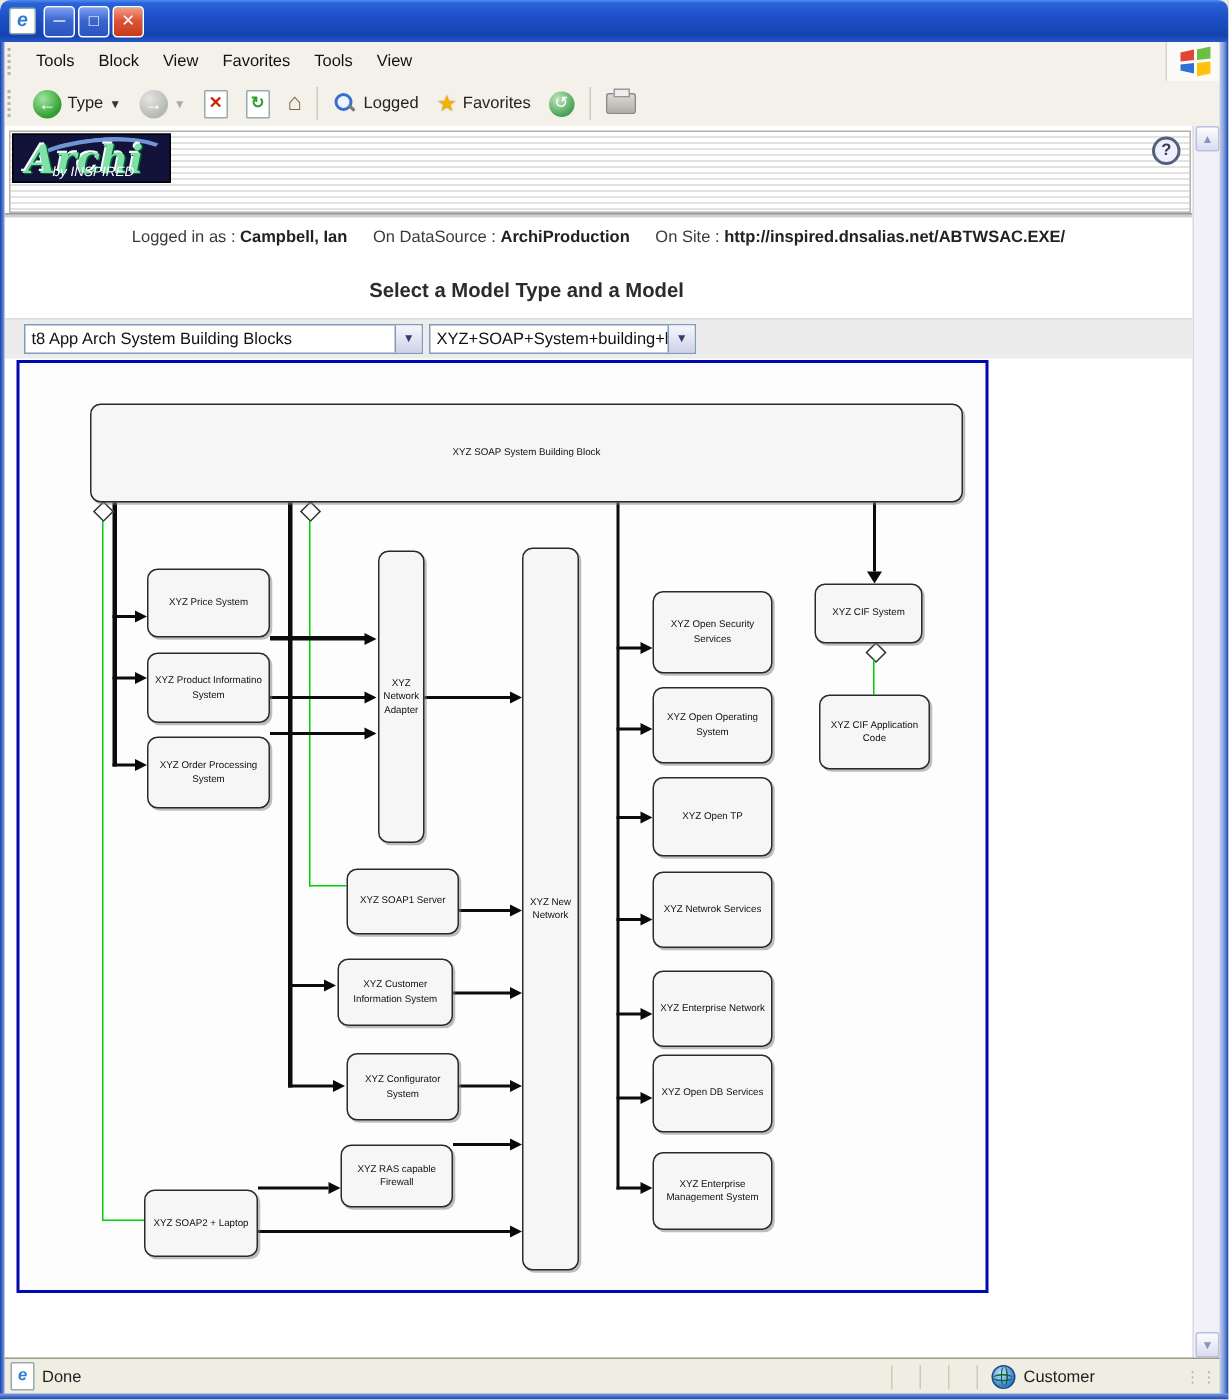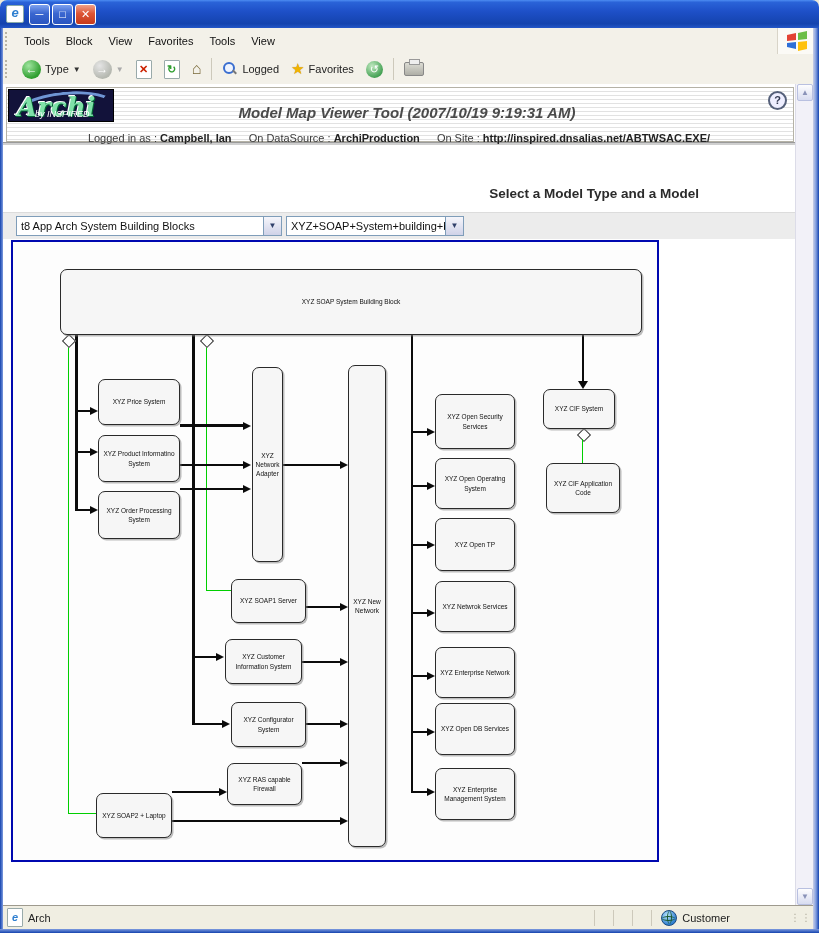--- a/index.html
+++ b/index.html
@@ -62,25 +62,25 @@
     font-weight:bold;font-size:26px;color:#7fe0a8;text-shadow:1px 1px 0 #063, -1px -1px 0 #fff;}
   .logo .byline{position:absolute;left:26px;bottom:2px;font-style:italic;font-size:9px;color:#fff;}
   .hdr-title{position:absolute;left:120px;top:16px;width:560px;text-align:center;font-size:15px;
     font-weight:bold;font-style:italic;color:#4a4a4a;}
   .help-circ{position:absolute;right:6px;top:3px;width:15px;height:15px;border:2px solid #55607a;border-radius:50%;
     color:#333a52;font-size:11px;font-weight:bold;line-height:14px;text-align:center;background:#eef;}
 
   .hdr-divider{position:absolute;left:0;top:58px;width:792px;height:2px;
     border-top:1px solid #9a9a9a;border-bottom:1px solid #fff;background:#cfcfcf;}
 
-  .session-line{position:absolute;left:0;top:48px;width:792px;text-align:center;font-size:11px;color:#3a3a3a;white-space:nowrap;}
+  .session-line{position:absolute;left:0;top:68px;width:792px;text-align:center;font-size:11px;color:#3a3a3a;white-space:nowrap;}
   .session-line b{color:#222;}
   .session-line .gap{display:inline-block;width:14px;}
 
-  .select-heading{position:absolute;left:0;top:102px;width:696px;text-align:right;
+  .select-heading{position:absolute;left:0;top:102px;width:696px;text-align:center;
     font-size:13.5px;font-weight:bold;color:#2b2b2b;}
   .select-bar{position:absolute;left:0;top:128px;width:792px;height:26px;background:#ececec;
     border-top:1px solid #dcdcdc;}
   .xp-select{position:absolute;top:3px;height:20px;background:#fff;border:1px solid #7f9db9;
     display:flex;align-items:center;box-sizing:border-box;font-size:11px;color:#111;cursor:default;}
   .xp-select .val{flex:1;padding:0 4px;white-space:nowrap;overflow:hidden;}
   .xp-select .btn{width:17px;height:18px;background:linear-gradient(180deg,#f6f6fb,#cfd2e8);
     border-left:1px solid #7f9db9;color:#30406a;font-size:8px;line-height:18px;text-align:center;}
 
   
@@ -190,21 +190,20 @@
   </div>
 
   <div class="content">
 
     <div class="page-header">
       <div class="logo">
         <div class="swoosh"></div>
         <div class="archi">Archi</div>
         <div class="byline">by INSPIRED</div>
       </div>
-      <div class="hdr-title">Model Map Viewer Tool (2007/10/19 9:19:31 AM)</div>
       <div class="help-circ">?</div>
     </div>
 
     <div class="hdr-divider"></div>
 
     <div class="session-line">
       <span>Logged in as :</span>
       <b>Campbell, Ian</b><span class="gap"></span>
       <span>On DataSource :</span>
       <b>ArchiProduction</b><span class="gap"></span>
@@ -353,21 +352,21 @@
     </div>
   </div>
 
   <div class="scrollbar">
     <div class="sb-btn" style="top:0">▲</div>
     <div class="sb-btn" style="bottom:0">▼</div>
   </div>
 
   <div class="statusbar">
     <span class="doc-ico" style="color:#2f7fd0;font-style:italic">e</span>
-    <span>Arch</span>
+    <span>Done</span>
     <span style="margin-left:auto"></span>
     <span class="sb-sep"></span>
     <span class="sb-sep"></span>
     <span class="sb-sep"></span>
     <span class="sb-sep"></span>
     <span class="globe"></span>
     <span>Customer</span>
     <span class="grip-dots" style="margin-left:60px">⋮⋮</span>
   </div>
 

